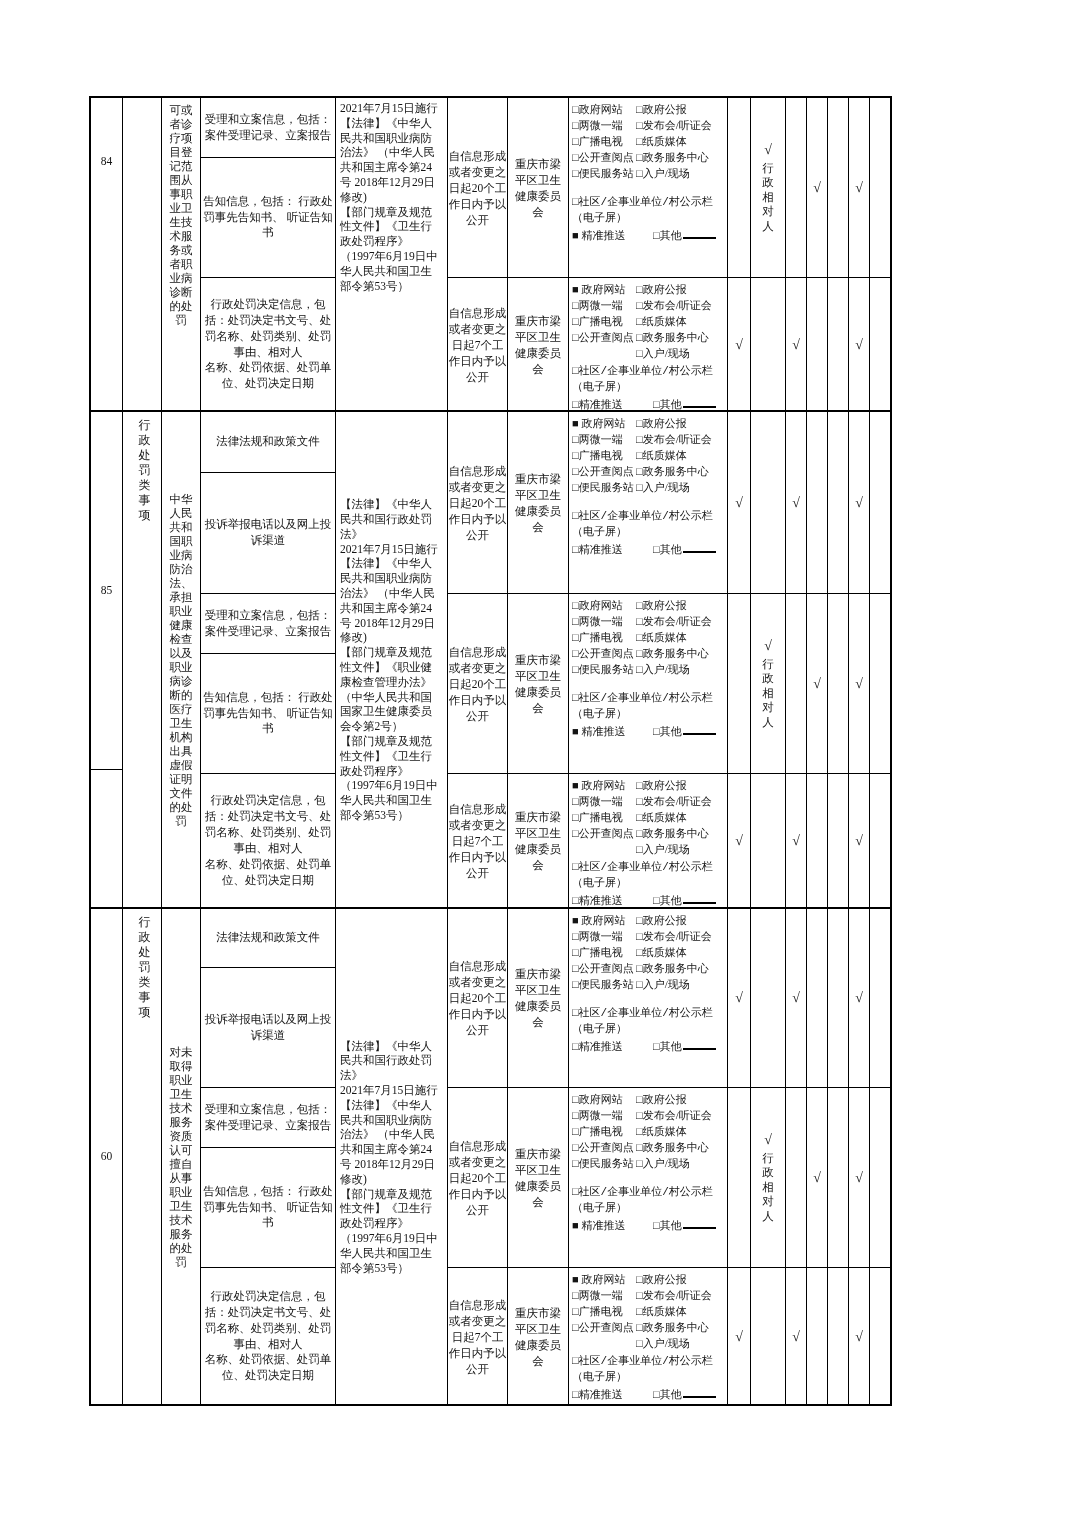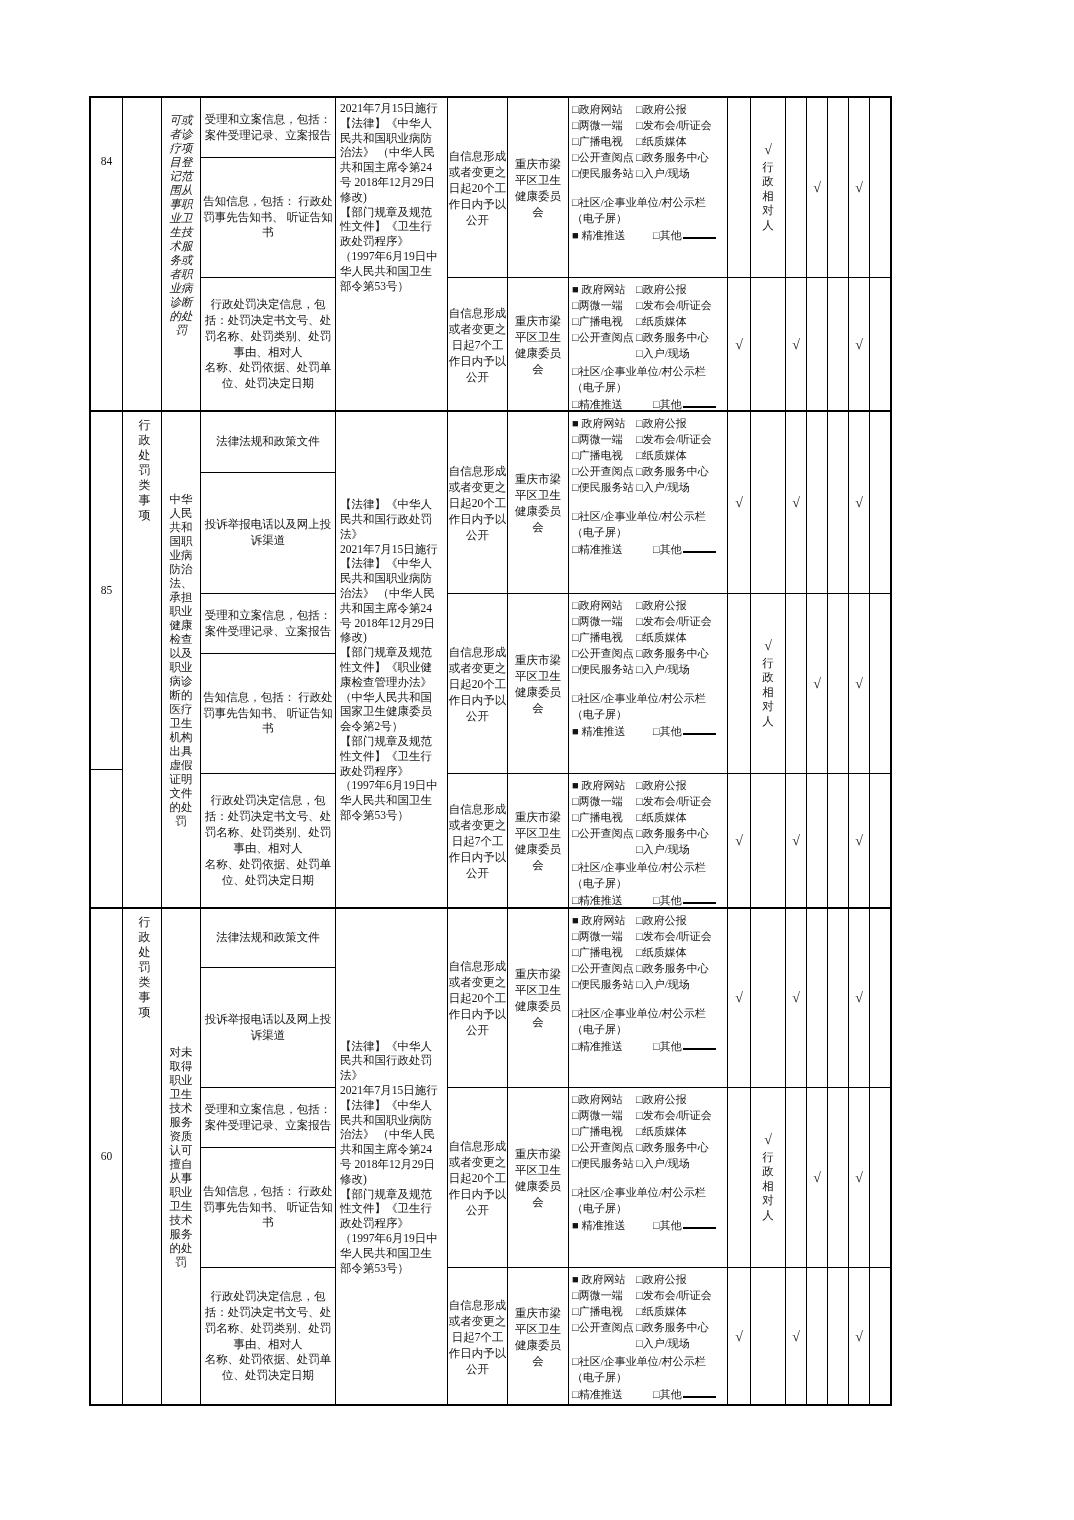--- a/index.html
+++ b/index.html
@@ -10,46 +10,46 @@
   .cell{position:absolute;box-sizing:border-box;border:1px solid #000;
         display:flex;align-items:center;justify-content:center;
         text-align:center;font-size:11.5px;line-height:1.38;overflow:hidden;
         white-space:pre-wrap;}
   .vtop{align-items:flex-start;}
   .num{font-size:11.5px;}
   .num.vtop{padding-top:56px;}
   .cat{align-items:flex-start;padding:6px 13px 0 18px;word-break:break-all;
        font-size:12px;line-height:15px;}
   .item{padding:2px;line-break:anywhere;line-height:14px;}
-  .item.vtop{padding-top:15px;font-style:italic;}
+  .item.vtop{padding-top:5px;}
   .info{padding:2px;}
   .legal{justify-content:flex-start;text-align:left;padding:3px 4px;line-height:14.8px;}
   .legal.mid{align-items:center;}
   .timing{padding:0 0;line-height:16px;}
   .org{padding:0 2px;line-height:16px;}
   .block{position:absolute;left:447px;width:445px;}
   .bc{position:absolute;top:0;height:100%;}
   .bt{left:0;width:61px;}
   .bo{left:60px;width:62px;}
   .ch{left:121px;width:160px;display:block;text-align:left;
       font-size:11px;line-height:16px;padding:3px 0 0 3px;}
   .ch-cols{display:flex;}
   .ch-l{width:64px;}
   .ch-r{flex:1;}
   .ci{white-space:pre-wrap;}
-  .ch-full{margin-top:13px;}
+  .ch-full{margin-top:13px;font-family:Liberation Mono, monospace;}
   .block.nb .ch-full{margin-top:2px;}
   .ch-bot{display:flex;margin-top:1px;}
   .ch-push{width:81px;}
   .u{display:inline-block;width:33px;height:10px;border-bottom:2px solid #000;margin-left:1px;}
   .mk{position:absolute;top:0;height:100%;box-sizing:border-box;border:1px solid #000;
       display:flex;flex-direction:column;align-items:center;justify-content:center;}
   .mkv{font-size:14px;color:#222;}
   .vlabel{font-size:11.5px;line-height:14.5px;width:13px;word-break:break-all;
-          text-align:center;margin-top:3px;font-family:Liberation Mono, monospace;}
+          text-align:center;margin-top:3px;}
   .frame{position:absolute;left:89px;top:96px;width:803px;height:1310px;
          box-sizing:border-box;border:2px solid #000;pointer-events:none;}
   .hline{position:absolute;left:90px;width:801px;height:2px;background:#000;}
 </style>
 </head>
 <body>
 
 <div class="page">
 
   <div class="cell num vtop" style="left:90px;top:97px;width:33px;height:315px">84</div>

